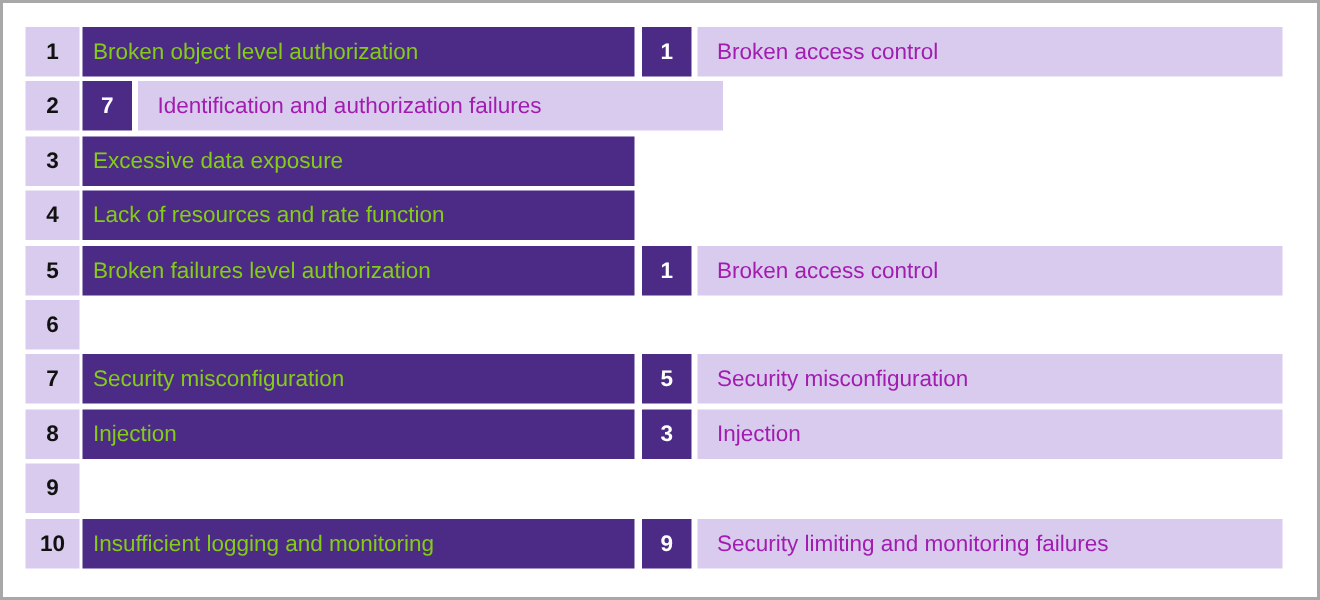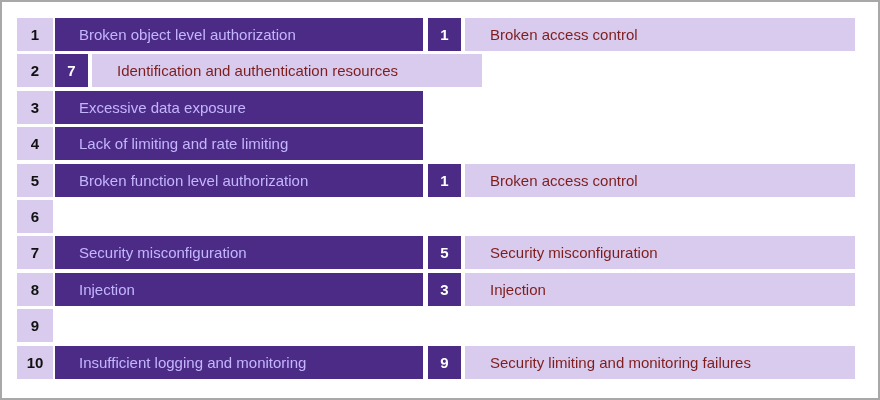--- a/index.html
+++ b/index.html
@@ -42,74 +42,74 @@
     margin-right: 2px;
     background: var(--lavender);
     color: #111111;
     font-weight: bold;
     justify-content: center;
   }
   .l-label {
     width: 368px;
     margin-right: 5px;
     background: var(--dark-purple);
-    color: #c4b5fd;
-    padding-left: 24px;
+    color: #84cc16;
+    padding-left: 7px;
   }
   .r-rank {
     width: 33px;
     margin-right: 4px;
     background: var(--dark-purple);
     color: #ffffff;
     font-weight: bold;
     justify-content: center;
   }
   .r-label {
     width: 390px;
     background: var(--lavender);
-    color: #7f1d1d;
-    padding-left: 25px;
+    color: #a21caf;
+    padding-left: 13px;
   }
   .empty { visibility: hidden; }
 </style>
 </head>
 <body>
 
 <div class="figure">
   <div class="rows">
   <div class="row">
     <div class="cell l-rank left-cell">1</div>
     <div class="cell l-label left-cell">Broken object level authorization</div>
     <div class="cell r-rank right-cell">1</div>
     <div class="cell r-label right-cell">Broken access control</div>
   </div>
 
   <div class="row">
     <div class="cell l-rank left-cell">2</div>
     <div class="cell r-rank right-cell">7</div>
-    <div class="cell r-label right-cell">Identification and authentication resources</div>
+    <div class="cell r-label right-cell">Identification and authorization failures</div>
   </div>
 
   <div class="row">
     <div class="cell l-rank left-cell">3</div>
     <div class="cell l-label left-cell">Excessive data exposure</div>
     <div class="cell r-rank right-cell empty"></div>
     <div class="cell r-label right-cell empty"></div>
   </div>
 
   <div class="row">
     <div class="cell l-rank left-cell">4</div>
-    <div class="cell l-label left-cell">Lack of limiting and rate limiting</div>
+    <div class="cell l-label left-cell">Lack of resources and rate function</div>
     <div class="cell r-rank right-cell empty"></div>
     <div class="cell r-label right-cell empty"></div>
   </div>
 
   <div class="row">
     <div class="cell l-rank left-cell">5</div>
-    <div class="cell l-label left-cell">Broken function level authorization</div>
+    <div class="cell l-label left-cell">Broken failures level authorization</div>
     <div class="cell r-rank right-cell">1</div>
     <div class="cell r-label right-cell">Broken access control</div>
   </div>
 
   <div class="row">
     <div class="cell l-rank left-cell">6</div>
     <div class="cell r-rank right-cell empty"></div>
     <div class="cell r-label right-cell empty"></div>
   </div>
 

